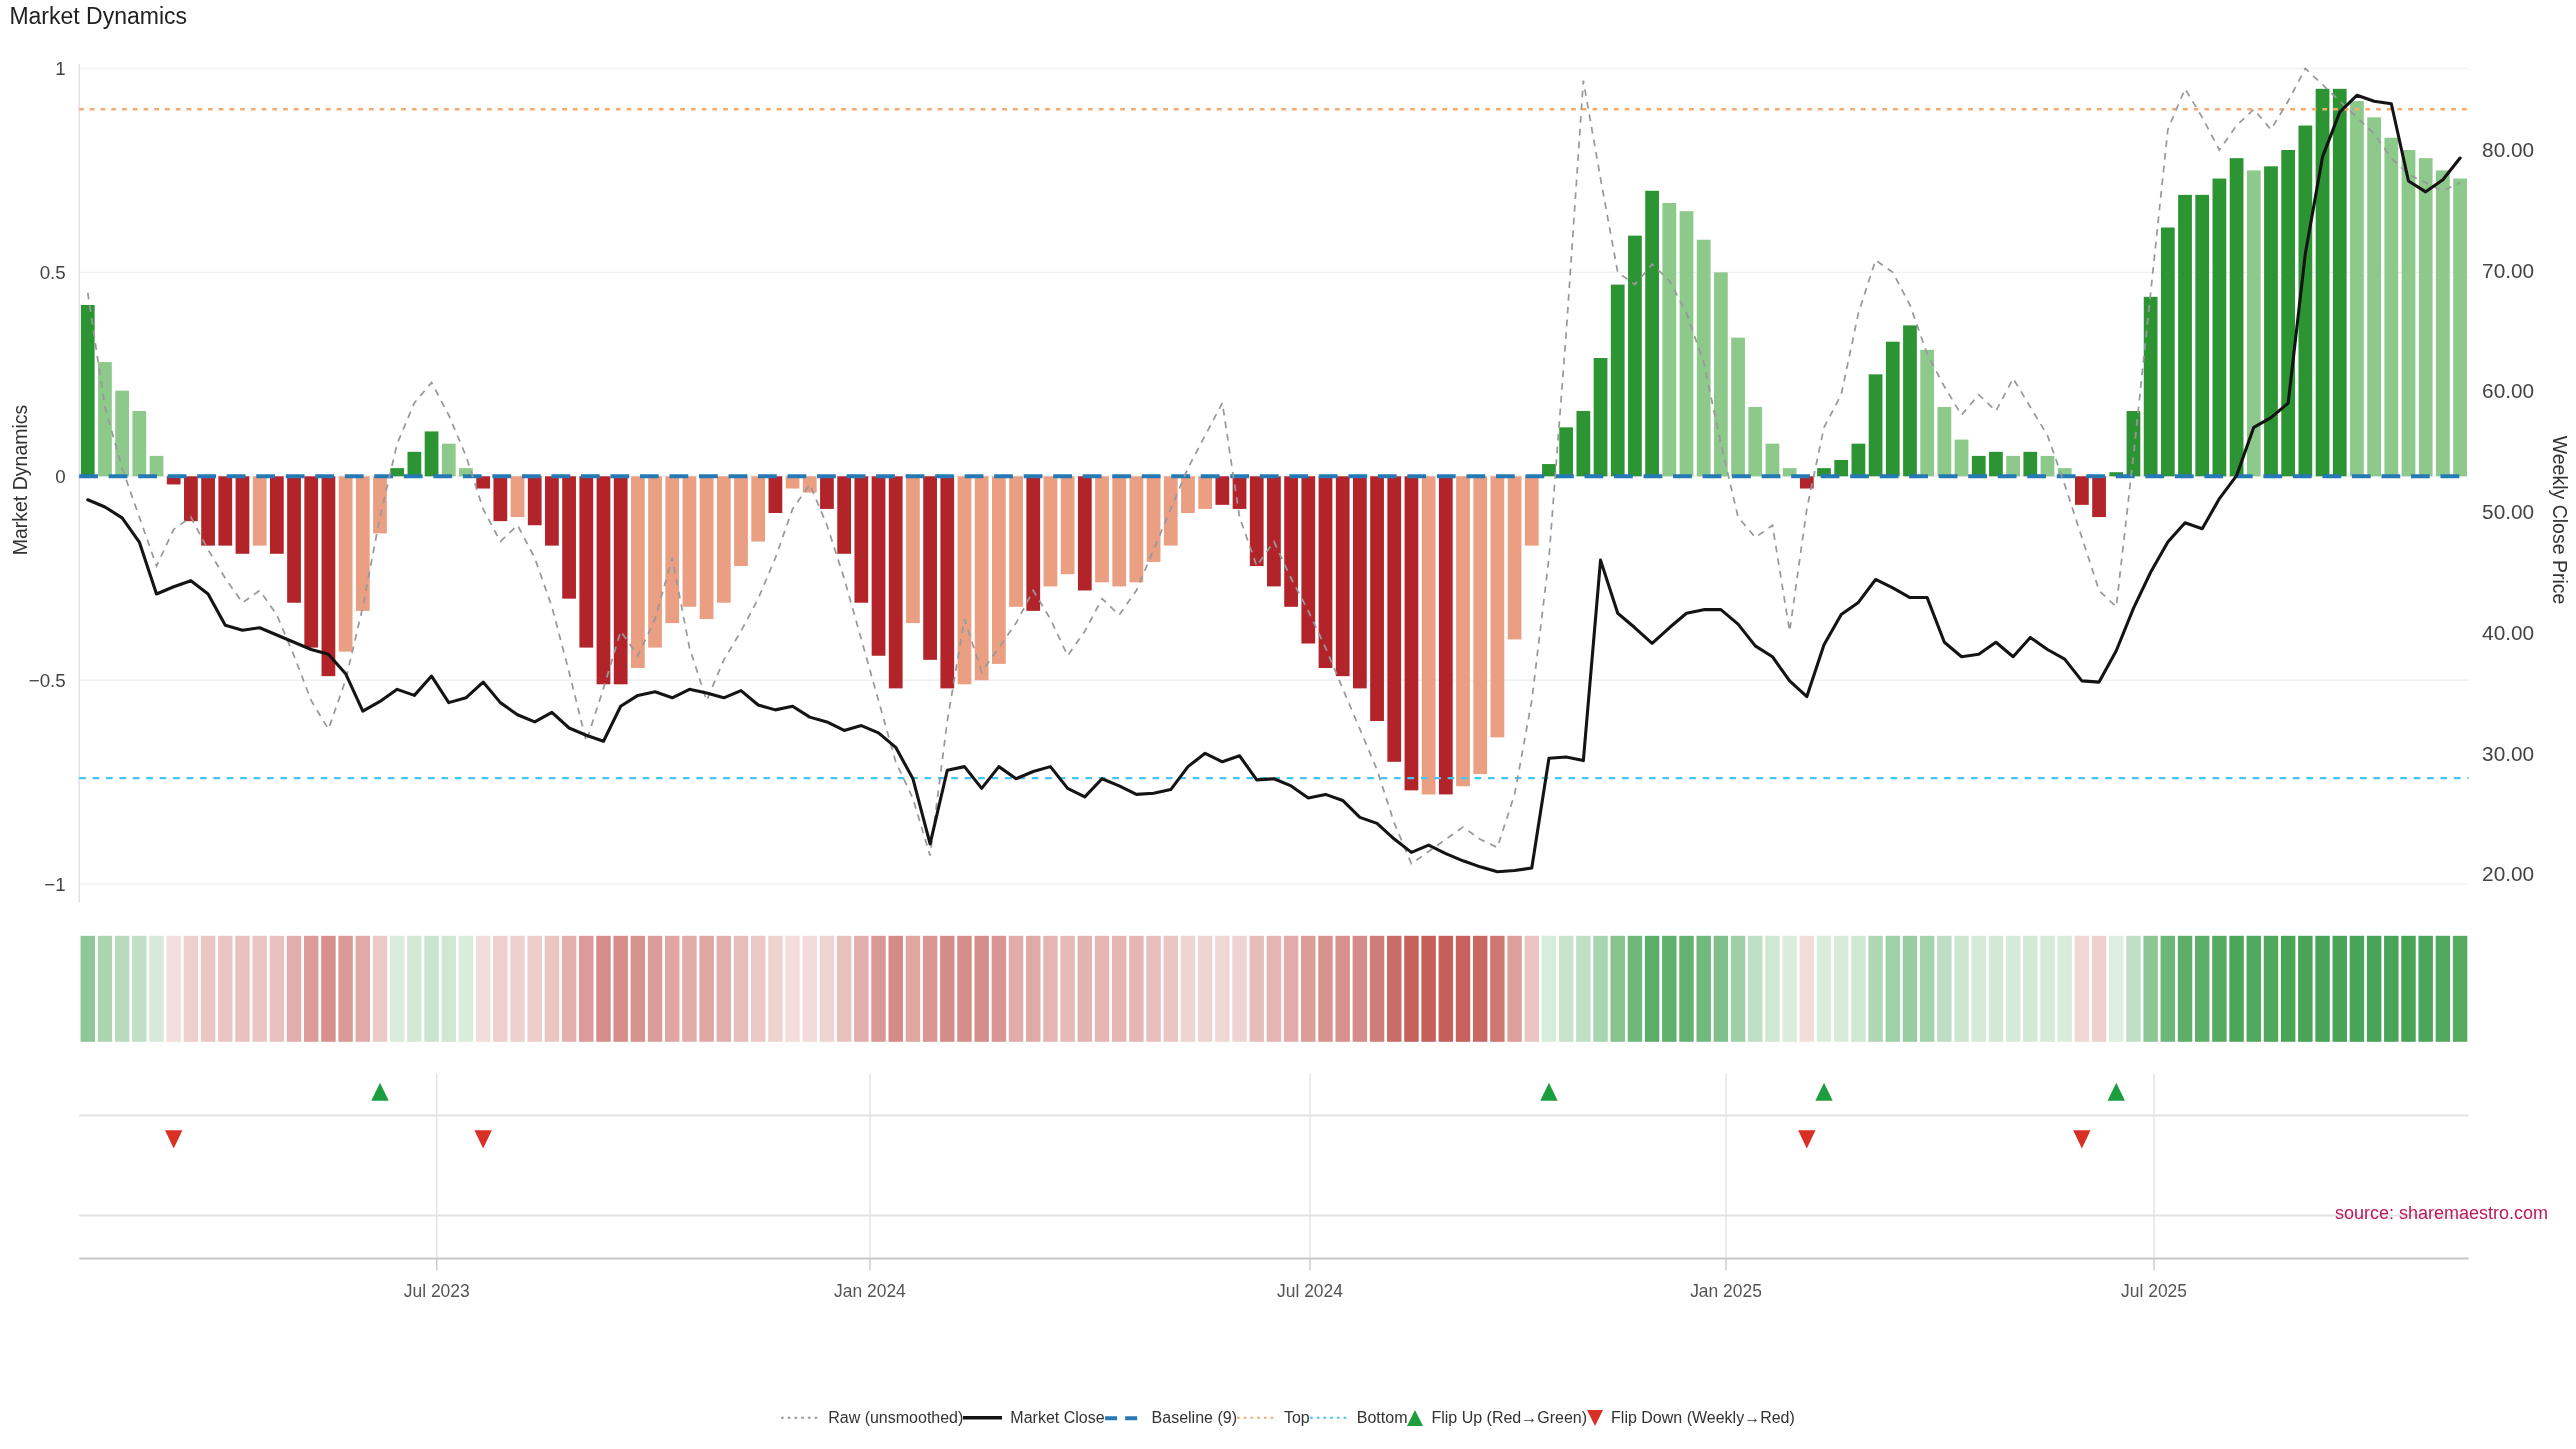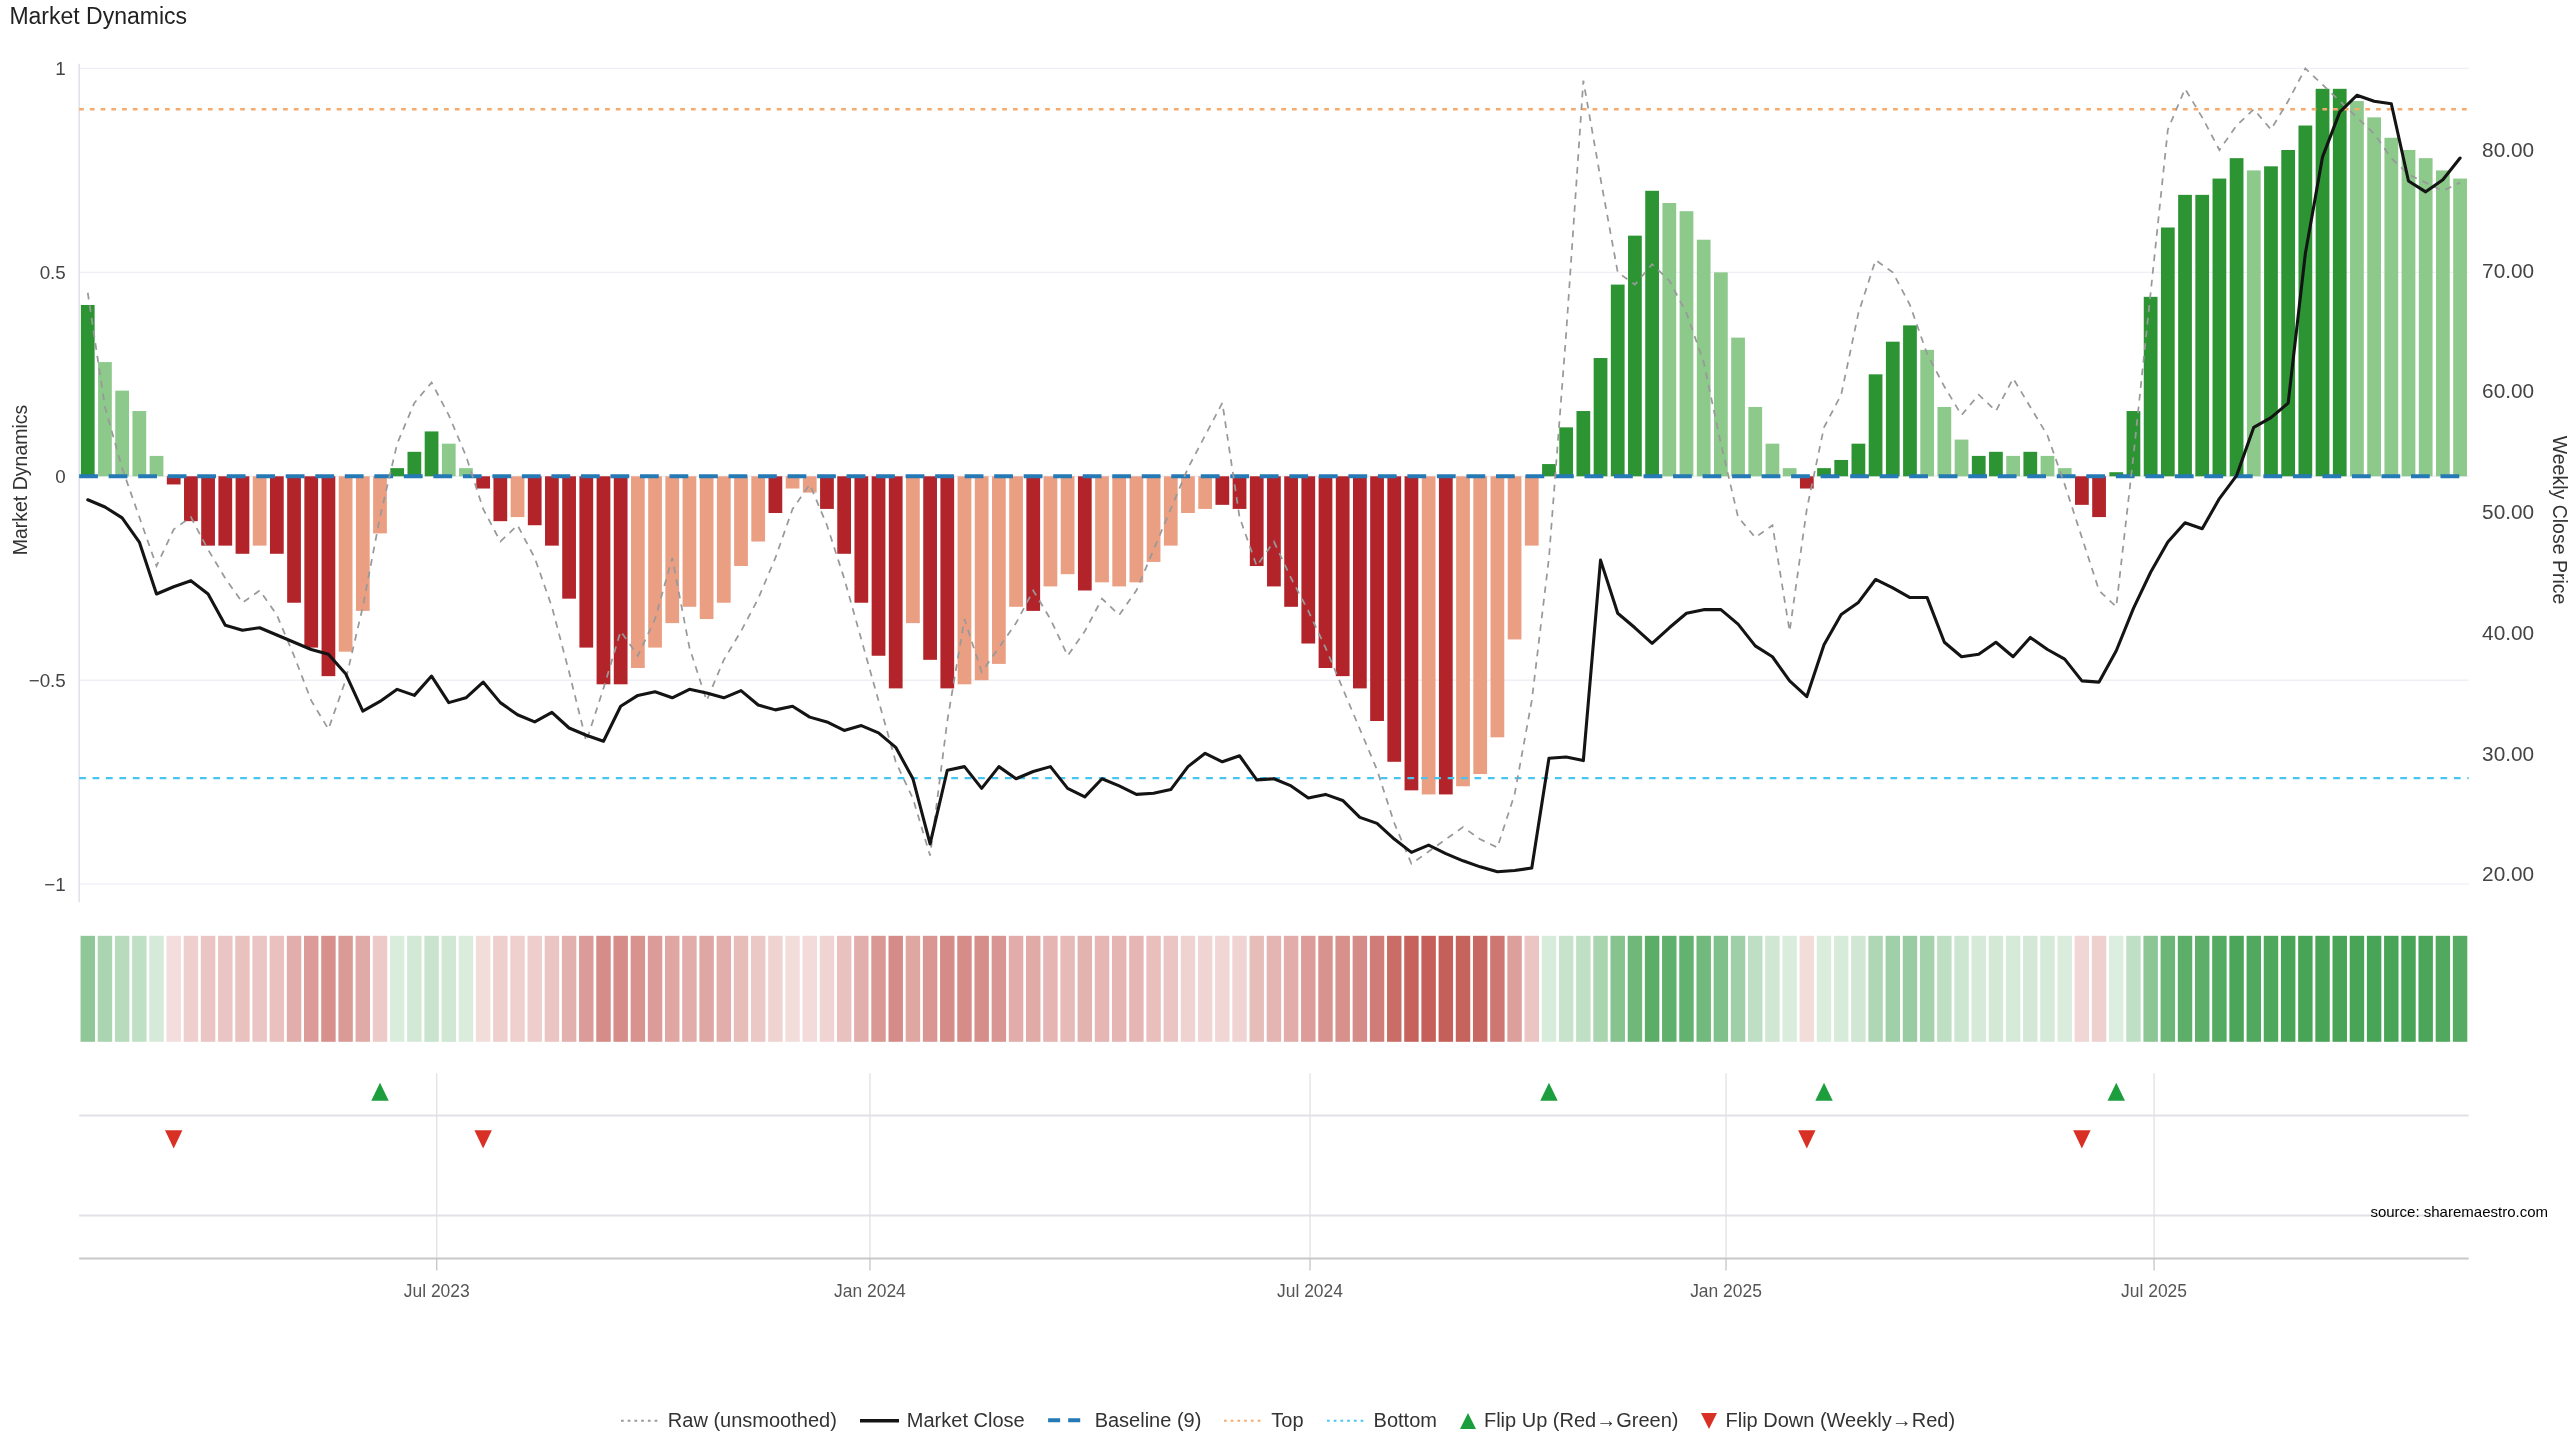--- a/index.html
+++ b/index.html
@@ -2,25 +2,25 @@
 <html style="font-size:10.7px"><head>
 <meta charset="utf-8">
 <style>
   html,body{margin:0;padding:0;background:#ffffff;}
   .figure{position:relative;width:2576px;height:1449px;background:#fff;
           font-family:"Liberation Sans",sans-serif;overflow:hidden;}
   .title{position:absolute;left:9.4px;top:2.7px;font-size:23px;color:#222;}
   .axis-title{position:absolute;white-space:nowrap;font-size:19.5px;color:#333;}
   .axis-title.left{left:20px;top:480px;transform:translate(-50%,-50%) rotate(-90deg);}
   .axis-title.right{left:2559px;top:520px;transform:translate(-50%,-50%) rotate(90deg);}
-  .source{position:absolute;right:28px;top:1203px;font-size:15px;color:#000000;}
+  .source{position:absolute;right:28px;top:1203px;font-size:18px;color:#be185d;}
   #plot{position:absolute;left:0;top:0;}
   svg text{font-family:"Liberation Sans",sans-serif;}
   .legend{position:absolute;left:0;right:0;top:1409px;display:flex;justify-content:center;
-          align-items:center;gap:23px;font-size:20px;color:#333;}
+          align-items:center;font-size:16px;color:#333;}
   .legend-item{display:flex;align-items:center;gap:8px;cursor:pointer;}
   .tri-up{width:0;height:0;border-left:8.7px solid transparent;border-right:8.7px solid transparent;
           border-bottom:16px solid #1c9e3e;}
   .tri-down{width:0;height:0;border-left:8.7px solid transparent;border-right:8.7px solid transparent;
           border-top:16px solid #d93025;}
 </style>
 </head>
 <body>
 
 <div class="figure">

